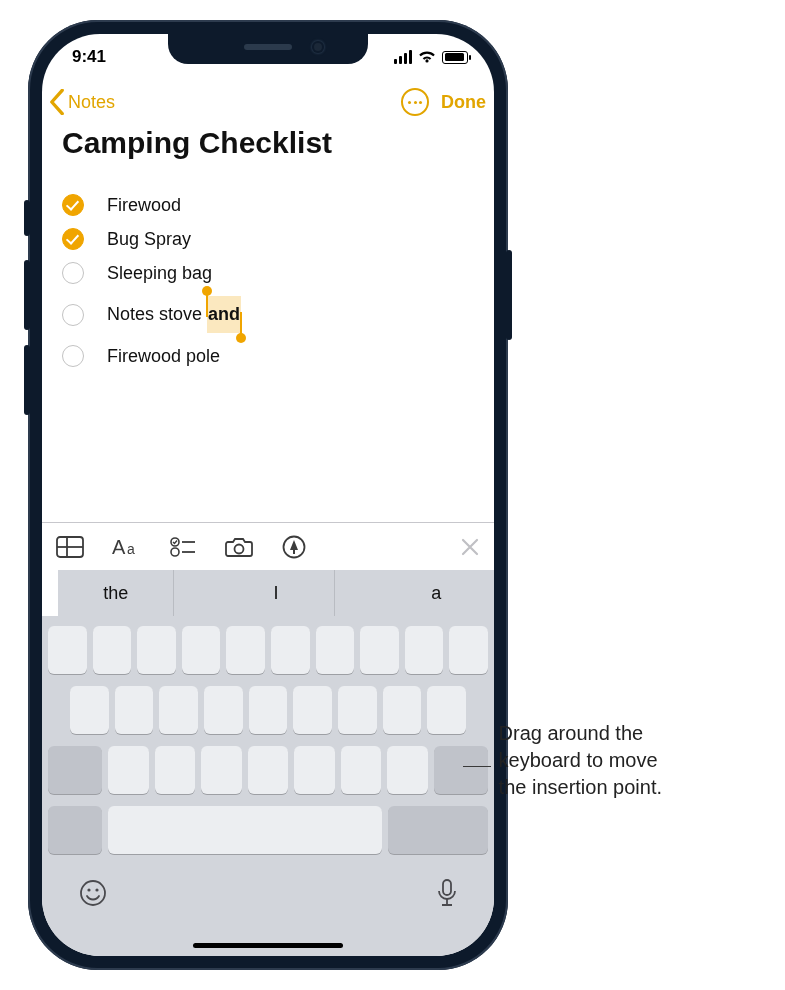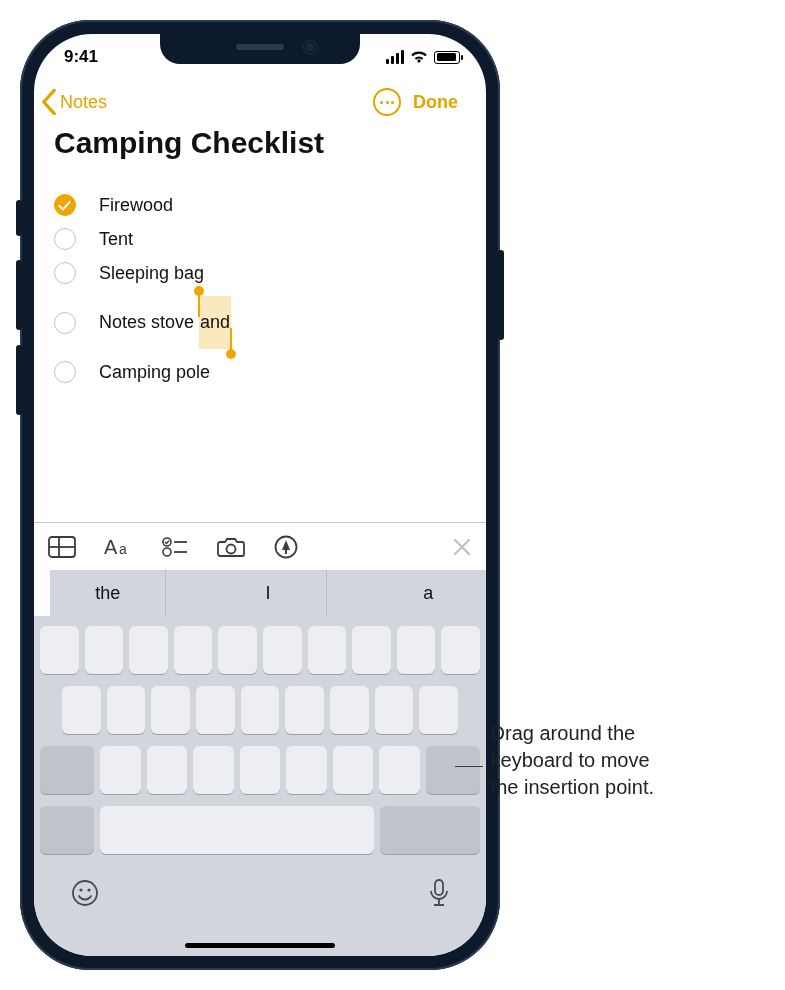--- a/index.html
+++ b/index.html
@@ -7,20 +7,21 @@
     font-family: -apple-system, "Helvetica Neue", Helvetica, Arial, sans-serif;
     background: #fff;
     width: 785px;
     height: 990px;
     position: relative;
   }
   .stage {
     position: relative;
     width: 679px;
     height: 990px;
+    margin-left: 8px;
   }
   
   .phone {
     position: absolute;
     left: 20px;
     top: 20px;
     width: 480px;
     height: 950px;
     background: #0d1a2b;
     border-radius: 70px;
@@ -90,21 +91,21 @@
   .battery {
     width:26px;height:13px;border:1.5px solid #000;border-radius:3px;
     position:relative;
   }
   .battery::after{content:"";position:absolute;right:-4px;top:3px;width:2.5px;height:5px;background:#000;border-radius:1px;}
   .battery .fill{position:absolute;left:1.5px;top:1.5px;bottom:1.5px;width:19px;background:#000;border-radius:1.5px;}
   
   .navbar {
     display:flex; align-items:center; justify-content:space-between;
     height: 44px;
-    padding: 0 28px 0 6px;
+    padding: 0 8px 0 6px;
   }
   .navbar .back { display:flex; align-items:center; color:#e2a500; font-size:18px; gap:2px;}
   .navbar .back svg { width:18px; height:26px; }
   .navbar .actions { display:flex; align-items:center; gap:12px; color:#e2a500;}
   .done-btn { font-size:18px; font-weight:600; color:#e2a500;}
   .more-btn { width:28px;height:28px;border:2px solid #e2a500;border-radius:50%;
      display:flex;align-items:center;justify-content:center;}
   .more-btn .dots{display:flex;gap:2.5px;}
   .more-btn .dots span{width:3px;height:3px;background:#e2a500;border-radius:50%;}
   
@@ -134,21 +135,22 @@
   .check-circle.checked::after{
     content:"";position:absolute;left:6px;top:3px;width:5px;height:10px;
     border-right:2.3px solid #fff;border-bottom:2.3px solid #fff;
     transform:rotate(42deg);
   }
   .check-label { position:relative; display:inline-block; white-space:pre; }
   
   .sel {
     background: rgba(240,165,0,0.25);
     position:relative; display:inline-block;
-    padding:16px 1px;
+    padding:8px 1px;
+    font-weight:bold;
   }
   .handle {
     position:absolute; width:10px;height:10px;background:#f0a500;border-radius:50%;
   }
   .handle.tl { left:-5px; top:-10px; }
   .handle.tl::after{content:"";position:absolute;left:4px;top:9px;width:2px;height:22px;background:#f0a500;}
   .handle.br { right:-5px; bottom:-10px; }
   .handle.br::after{content:"";position:absolute;left:4px;bottom:9px;width:2px;height:22px;background:#f0a500;}
   
   .kb-toolbar {
@@ -272,34 +274,34 @@
 
       <div class="note-title">Camping Checklist</div>
 
       <div class="note-body">
         <ul class="check-list">
           <li>
             <span class="check-circle checked"></span>
             <span class="check-label">Firewood</span>
           </li>
           <li>
-            <span class="check-circle"></span>
-            <span class="check-label">Tent</span>
+            <span class="check-circle checked"></span>
+            <span class="check-label">Bug Spray</span>
           </li>
           <li>
             <span class="check-circle"></span>
             <span class="check-label">Sleeping bag</span>
           </li>
           <li>
             <span class="check-circle"></span>
             <span class="check-label"><span>Notes stove </span><span class="sel"><span class="handle tl"></span><span>and</span><span class="handle br"></span></span></span>
           </li>
           <li>
             <span class="check-circle"></span>
-            <span class="check-label">Camping pole</span>
+            <span class="check-label">Firewood pole</span>
           </li>
         </ul>
       </div>
 
       <div class="kb-toolbar">
         <div class="group">
           <span class="tb-icon">
             <svg width="28" height="22" viewBox="0 0 28 22">
                 <rect x="1" y="1" width="26" height="20" rx="3" stroke="#3c3c3c" stroke-width="1.8" fill="none"></rect>
                 <line x1="1" y1="11" x2="27" y2="11" stroke="#3c3c3c" stroke-width="1.8"></line>

